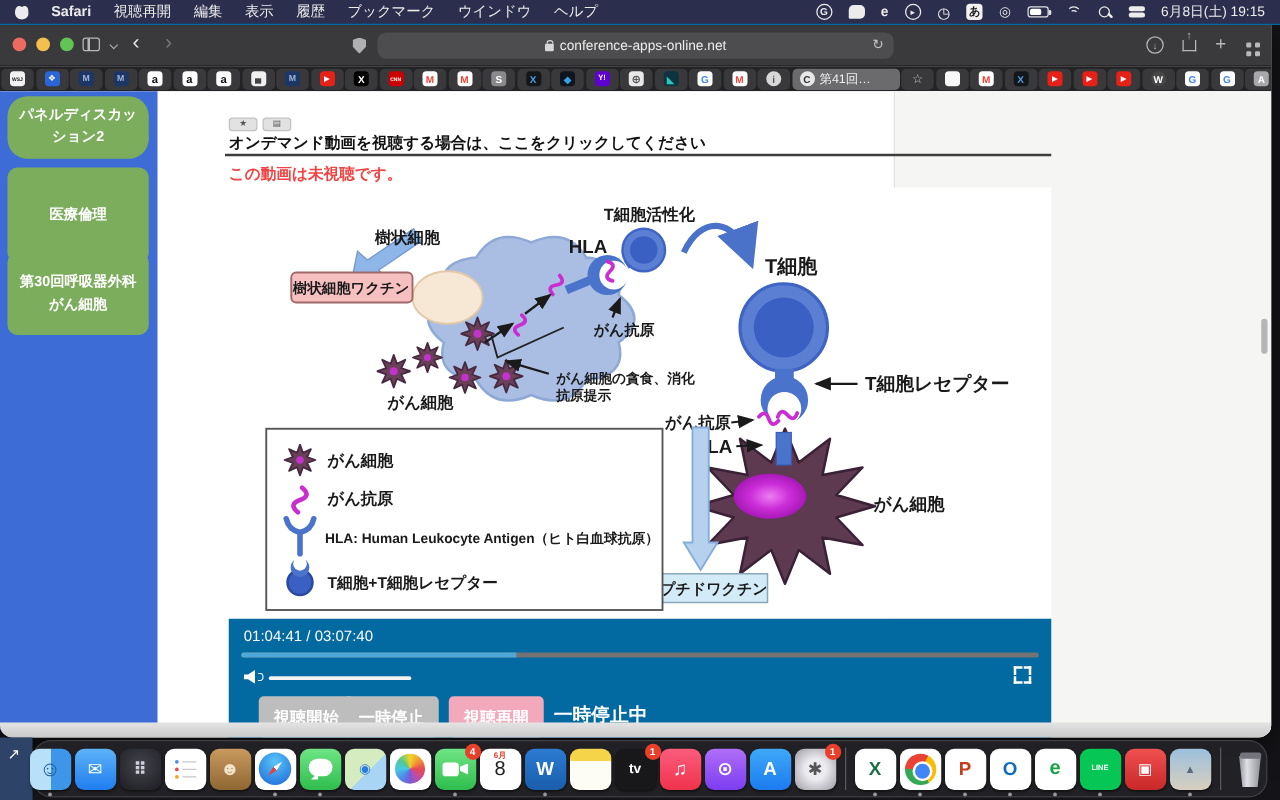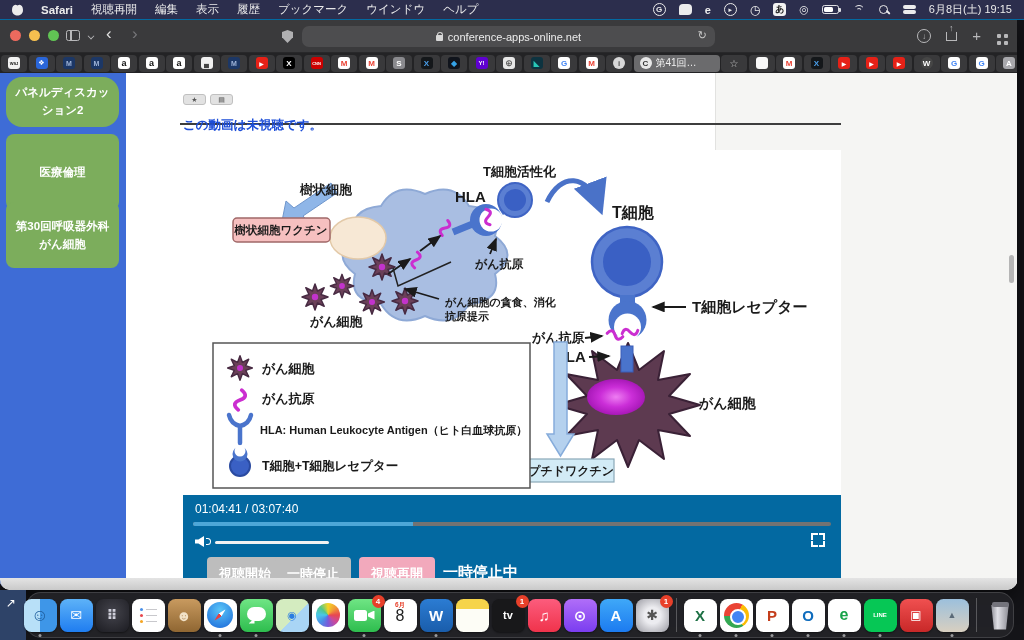--- a/index.html
+++ b/index.html
@@ -68,21 +68,21 @@
   
   .content{position:absolute;left:0;top:53px;width:100%;height:513px;background:#fff}
   .sidebar{position:absolute;left:0;top:0;width:126px;height:100%;background:#3e6cd6}
   .side-btn{position:absolute;left:6px;width:113px;background:#7cad5c;border-radius:8px;color:#fff;font-weight:bold;font-size:11.5px;display:flex;align-items:center;justify-content:center;text-align:center;white-space:pre-line;line-height:1.6;padding:4px}
   .side-btn.first{align-items:flex-start;padding-top:6px}
   .rightpane{position:absolute;left:715px;right:0;top:0;bottom:0;background:#f5f5f3;border-left:1px solid #e2e2e0}
   .scroll-thumb{position:absolute;right:3px;top:182px;width:5px;height:28px;background:#b5b5b5;border-radius:3px}
   .pgbtn{position:absolute;top:21px;width:23px;height:11px;background:#e2e2e2;border:1px solid #c0c0c0;border-radius:3px;font-size:7px;color:#555;display:flex;align-items:center;justify-content:center;line-height:1}
   .pg-head{position:absolute;left:183px;top:33px;font-size:12.5px;font-weight:bold;color:#111}
   .pg-rule{position:absolute;left:180px;top:50px;width:661px;height:2px;background:#3d3d3d}
-  .pg-status{position:absolute;left:183px;top:44px;font-size:12.5px;font-weight:bold;color:#1d4ed8}
+  .pg-status{position:absolute;left:183px;top:58px;font-size:12.5px;font-weight:bold;color:#ef4444}
 
   
   .video{position:absolute;left:183px;top:77px;width:658px;height:448px}
   .canvas{position:absolute;left:0;top:0;width:658px;height:345px;background:#fff}
   .controls{position:absolute;left:0;bottom:0;width:658px;height:103px;background:#0369a1;color:#fff}
   .ptime{position:absolute;left:12px;top:7px;font-size:12px}
   .track{position:absolute;left:10px;top:27px;width:638px;height:4px;background:#737373;border-radius:2px}
   .pfill{height:100%;background:#4da7d8;border-radius:2px 0 0 2px}
   .spk{position:absolute;left:12px;top:41px;width:9px;height:11px;background:#fff;clip-path:polygon(0 32%,38% 32%,100% 0,100% 100%,38% 68%,0 68%)}
   .wv{position:absolute;left:23px;top:43px;width:5px;height:7px;border:1.5px solid #fff;border-left:none;border-radius:0 6px 6px 0}
@@ -316,20 +316,21 @@
           <div class="side-btn first" style="top: 4px; height: 50px; border-radius: 16px;">パネルディスカッション2</div>
           <div class="side-btn" style="top: 61px; height: 76px;">医療倫理</div>
           <div class="side-btn" style="top: 129px; height: 66px;">第30回呼吸器外科
 がん細胞</div>
         </div>
       <div class="rightpane"></div>
       <div class="scroll-thumb"></div>
 
       <div class="pgbtn" style="left:183px">★</div>
       <div class="pgbtn" style="left:210px">▤</div>
+      <div class="pg-head">オンデマンド動画を視聴する場合は、ここをクリックしてください</div>
       <div class="pg-rule"></div>
       <div class="pg-status">この動画は未視聴です。</div>
 
       <div class="video">
         <div class="canvas">
           <svg width="658" height="345" viewBox="0 0 658 345">
             <defs>
               <marker id="ma" markerWidth="9" markerHeight="8" refX="6.5" refY="3" orient="auto">
                   <path d="M0,0L7.5,3L0,6Z" fill="#1a1a1a"></path>
                 </marker>

